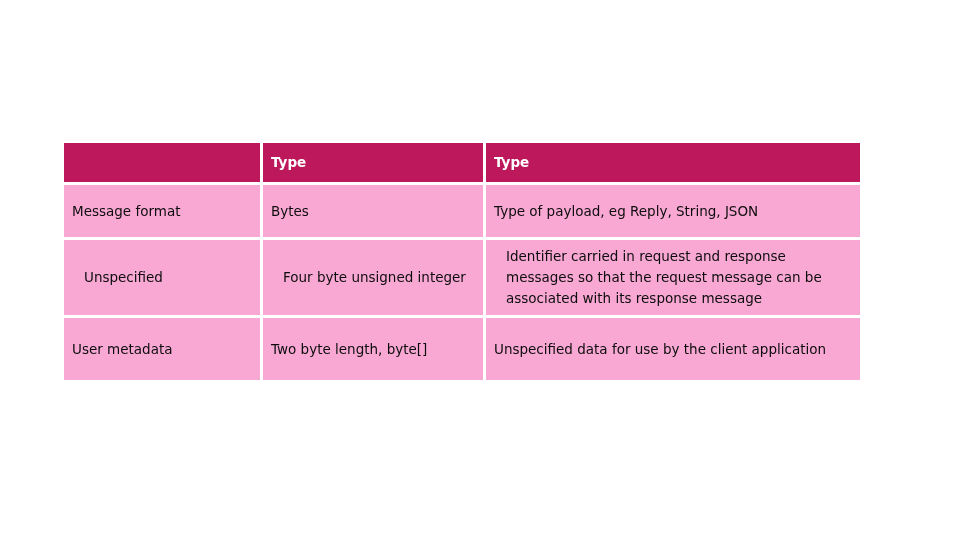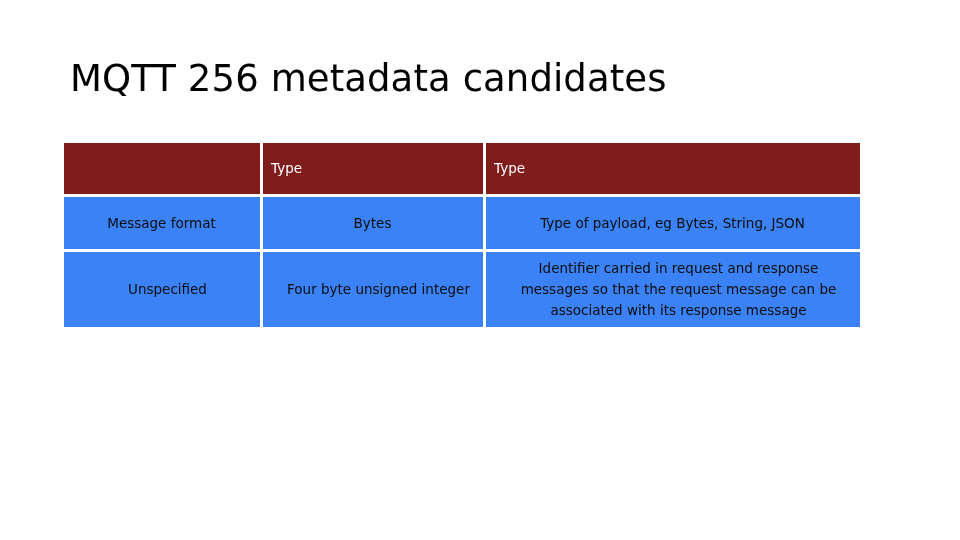--- a/index.html
+++ b/index.html
@@ -64,31 +64,30 @@
     border-bottom: 3px solid #FFFFFF;
     box-sizing: border-box;
   }
 
   table.meta-table th:last-child,
   table.meta-table td:last-child {
     border-right: none;
   }
 
   table.meta-table tr.header-row th {
-    background: #7f1d1d;
+    background: #be185d;
     color: #FFFFFF;
     font-size: 13.5px;
     line-height: 17px;
-    font-weight: 400;
-    height: 54px;
+    font-weight: 700;
+    height: 42px;
   }
 
   table.meta-table tr.band-dark td {
-    background: #3b82f6;
-    text-align: center;
+    background: #f9a8d4;
   }
 
   table.meta-table tr.band-light td {
     background: #E8EDF6;
   }
 
   table.meta-table td {
     color: #0D0D0D;
     font-size: 13.5px;
     line-height: 21px;
@@ -107,44 +106,48 @@
 
   .cell-name { }
   .cell-type { }
   .cell-usage { }
 </style>
 </head>
 <body>
 
 <div class="slide">
 
-  <div class="slide-title">MQTT 256 metadata candidates</div>
 
   <div class="table-wrap">
     <table class="meta-table">
       <colgroup>
         <col class="c1">
         <col class="c2">
         <col class="c3">
       </colgroup>
       <thead>
         <tr class="header-row">
           <th></th>
           <th>Type</th>
           <th>Type</th>
         </tr>
       </thead>
       <tbody>
         <tr class="band-dark row-h1">
           <td class="cell-name">Message format</td>
           <td class="cell-type">Bytes</td>
-          <td class="cell-usage">Type of payload, eg Bytes, String, JSON</td>
+          <td class="cell-usage">Type of payload, eg Reply, String, JSON</td>
         </tr>
         <tr class="band-dark row-h3">
           <td class="cell-name">Unspecified</td>
           <td class="cell-type">Four byte unsigned integer</td>
           <td class="cell-usage">Identifier carried in request and response messages so that the request message can be associated with its response message</td>
+        </tr>
+        <tr class="band-dark row-h5">
+          <td class="cell-name">User metadata</td>
+          <td class="cell-type">Two byte length, byte[]</td>
+          <td class="cell-usage">Unspecified data for use by the client application</td>
         </tr>
       </tbody>
     </table>
   </div>
 
 </div>
 
 </body></html>

